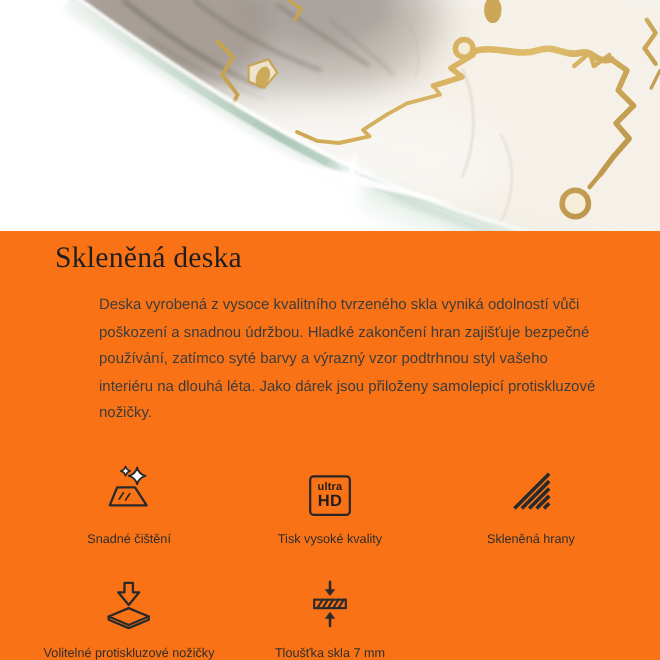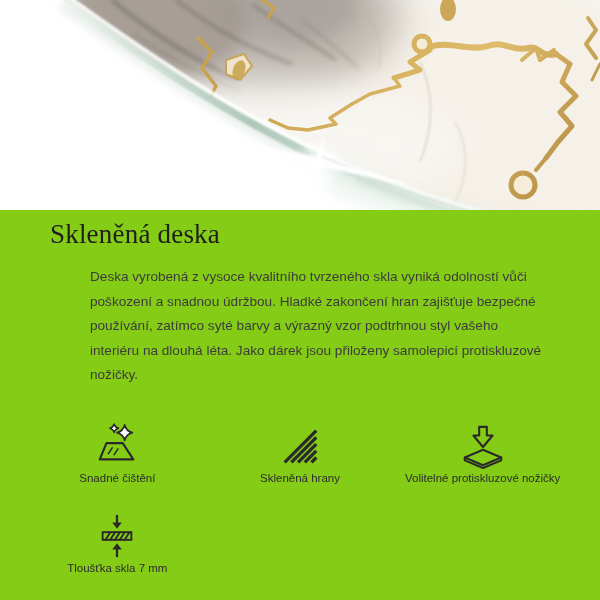--- a/index.html
+++ b/index.html
@@ -1,27 +1,27 @@
 <!DOCTYPE html>
 <html><head>
 <meta charset="utf-8">
 <style>
   html,body{margin:0;padding:0;background:#ffffff;}
-  .page{position:relative;width:600px;height:600px;background:#84cc16;overflow:hidden;
+  .page{position:relative;width:600px;height:600px;background:#f97316;overflow:hidden;
         font-family:"Liberation Sans",sans-serif;color:#3c3c3c;}
   .hero{width:600px;height:210px;overflow:hidden;}
   .content{padding:0 50px;}
   .heading{margin-top:7px;font-family:"Liberation Serif","DejaVu Serif",serif;
            font-weight:400;font-size:27px;line-height:35px;color:#1e1e1e;letter-spacing:.2px;}
   .desc{margin-top:13px;font-size:13.6px;line-height:24.5px;color:#3c3c3c;max-width:517px;margin-left:40px;}
   .features{margin-top:33px;padding:0 26px;display:grid;grid-template-columns:1fr 1fr 1fr;
             row-gap:27px;}
   .feature{display:flex;flex-direction:column;align-items:center;justify-content:flex-end;}
   .feature .icon-wrap{height:48px;display:flex;align-items:flex-end;justify-content:center;}
-  .feature .label{margin-top:3px;font-size:11.5px;color:#2d2d2d;white-space:nowrap;}
+  .feature .label{margin-top:16px;font-size:11.5px;color:#2d2d2d;white-space:nowrap;}
   .hd-badge{width:34px;height:33px;border:2.5px solid #262626;border-radius:4px;
             display:flex;flex-direction:column;align-items:center;justify-content:center;
             color:#1d1d1d;}
   .hd-badge .ultra{font-size:10px;font-weight:700;line-height:10px;letter-spacing:.2px;}
   .hd-badge .hd{font-size:15px;font-weight:800;line-height:15px;letter-spacing:.3px;}
   svg.fi{display:block;}
 </style>
 </head>
 <body>
 
@@ -145,20 +145,29 @@
             <path d="M13,21 L30,21 L41,38 L6,38 Z" stroke-width="2.2"></path>
             <path d="M15,32 L19,26 M21,33 L25,27" stroke-width="1.6"></path>
             <path d="M32,2 Q33.6,8.4 40,10 Q33.6,11.6 32,18 Q30.4,11.6 24,10 Q30.4,8.4 32,2 Z" stroke-width="1.8" fill="#ffffff"></path>
             <path d="M21,1 Q22,4.6 25.5,5.5 Q22,6.4 21,10 Q20,6.4 16.5,5.5 Q20,4.6 21,1 Z" stroke-width="1.5" fill="#ffffff"></path>
           </g>
         </svg>
       </div>
       <div class="label">Snadné čištění</div>
     </div>
 
+    <div class="feature">
+      <div class="icon-wrap">
+        <div class="hd-badge">
+          <div class="ultra">ultra</div>
+          <div class="hd">HD</div>
+        </div>
+      </div>
+      <div class="label">Tisk vysoké kvality</div>
+    </div>
 
     <div class="feature">
       <div class="icon-wrap">
         <svg class="fi" width="46" height="46" viewBox="0 0 48 48">
           <g stroke="#2a2a2a" stroke-width="3.4" stroke-linecap="butt">
             <path d="M8,41 L41,8"></path>
             <path d="M15,41 L41,15"></path>
             <path d="M22,41 L41,22"></path>
             <path d="M29,41 L41,29"></path>
             <path d="M36,41 L41,36"></path>

